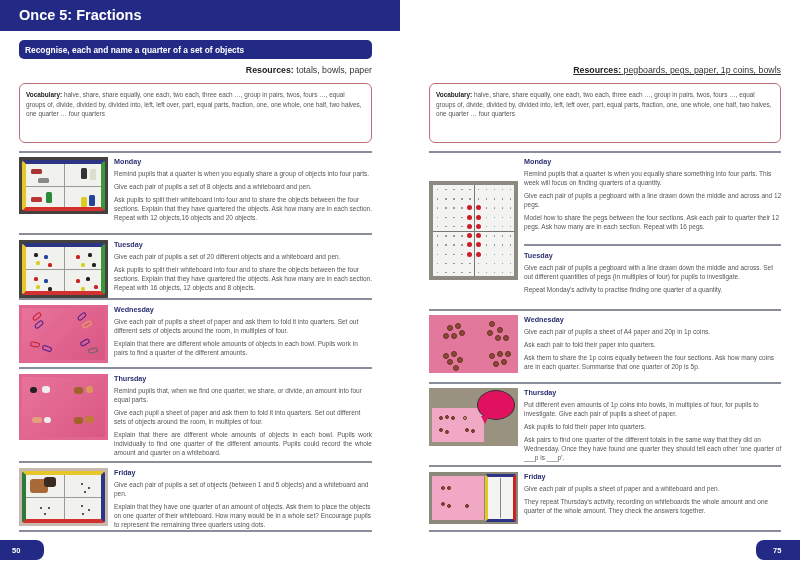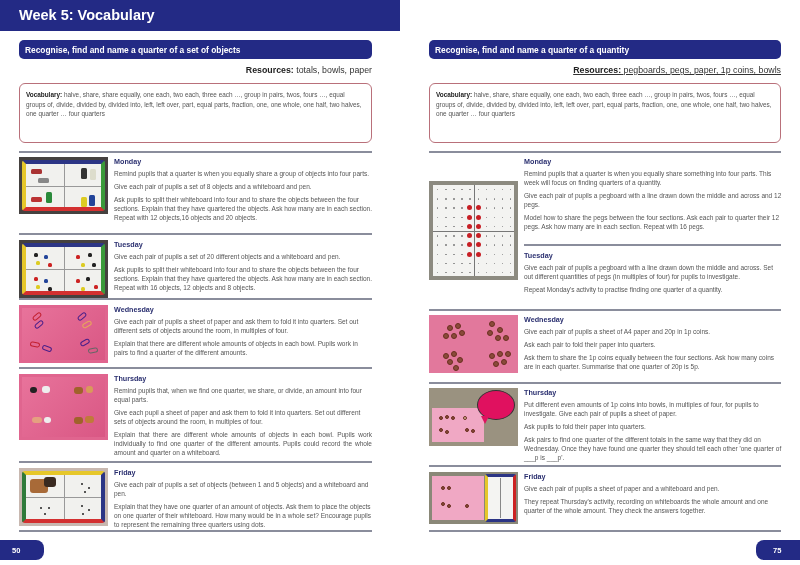--- a/index.html
+++ b/index.html
@@ -65,23 +65,23 @@
 
   .page-num { position: absolute; top: 540px; width: 44px; height: 20px; background: #232a85; color: #fff; font-weight: bold; font-size: 7.5px; padding-top: 6px; }
   .left .page-num { left: 0; border-radius: 0 8px 8px 0; padding-left: 12px; }
   .right .page-num { left: 356px; border-radius: 8px 0 0 8px; padding-left: 17px; }
 </style>
 </head>
 <body>
 
 <div class="page left">
   <div class="week-header">
-    <div class="week-title">Week 5: Vocabulary</div>
-  </div>
-  <div class="objective-bar">Recognise, find and name a quarter of a set of objects</div>
+    <div class="week-title">Once 5: Fractions</div>
+  </div>
+  <div class="objective-bar">Recognise, each and name a quarter of a set of objects</div>
   <div class="resources">
     <b>Resources:</b>
     <span>totals, bowls, paper</span>
   </div>
   <div class="vocab-box">
     <b>Vocabulary:</b>
     <span>halve, share, share equally, one each, two each, three each …, group in pairs, twos, fours …, equal groups of, divide, divided by, divided into, left, left over, part, equal parts, fraction, one, one whole, one half, two halves, one quarter … four quarters</span>
   </div>
 
   <div class="sep" style="top:151px"></div>
@@ -202,21 +202,20 @@
     <p>Give each pair of pupils a set of objects (between 1 and 5 objects) and a whiteboard and pen.</p>
     <p>Explain that they have one quarter of an amount of objects. Ask them to place the objects on one quarter of their whiteboard. How many would be in a whole set? Encourage pupils to represent the remaining three quarters using dots.</p>
   </div>
 
   <div class="sep" style="top:530px"></div>
 
   <div class="page-num">50</div>
 </div>
 
 <div class="page right">
-  <div class="objective-bar">Recognise, find and name a quarter of a quantity</div>
   <div class="resources">
     <b>Resources:</b>
     <span>pegboards, pegs, paper, 1p coins, bowls</span>
   </div>
   <div class="vocab-box">
     <b>Vocabulary:</b>
     <span>halve, share, share equally, one each, two each, three each …, group in pairs, twos, fours …, equal groups of, divide, divided by, divided into, left, left over, part, equal parts, fraction, one, one whole, one half, two halves, one quarter … four quarters</span>
   </div>
 
   <div class="sep" style="top:151px"></div>

